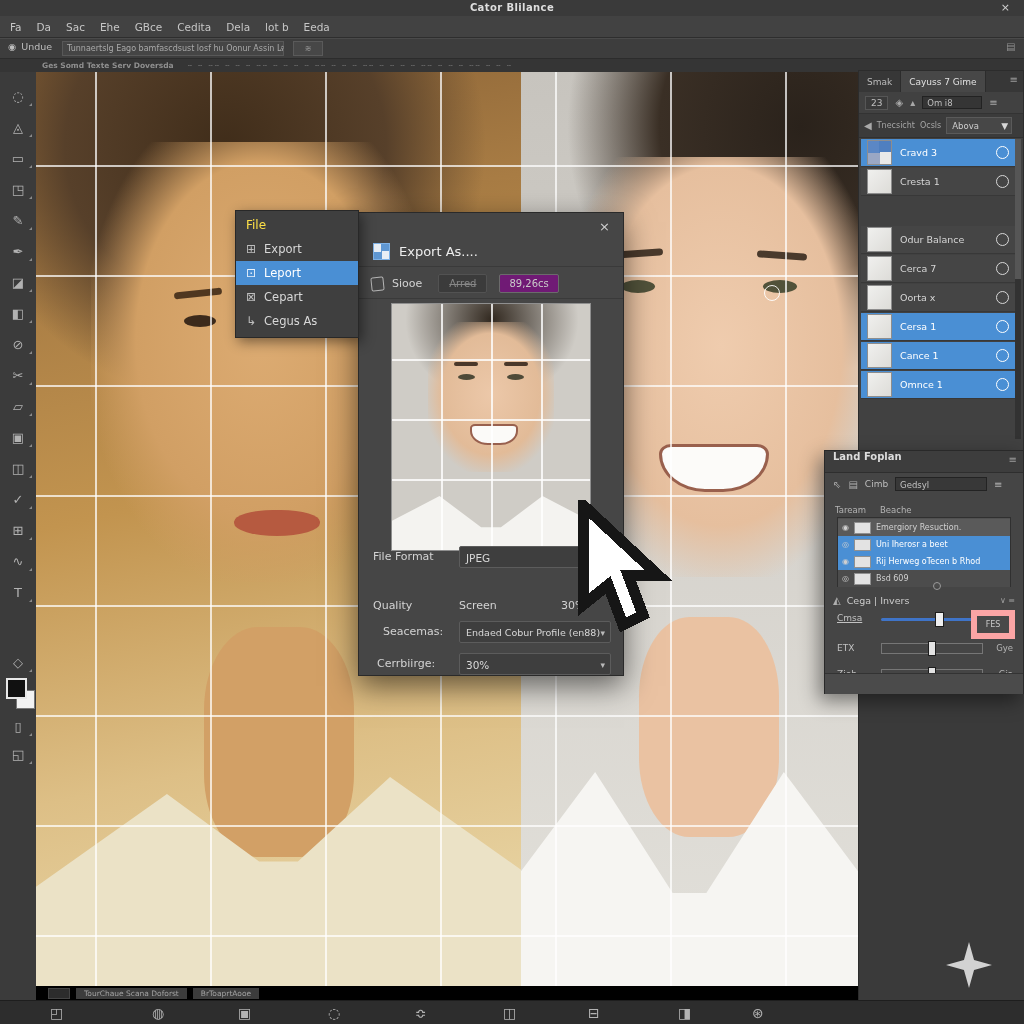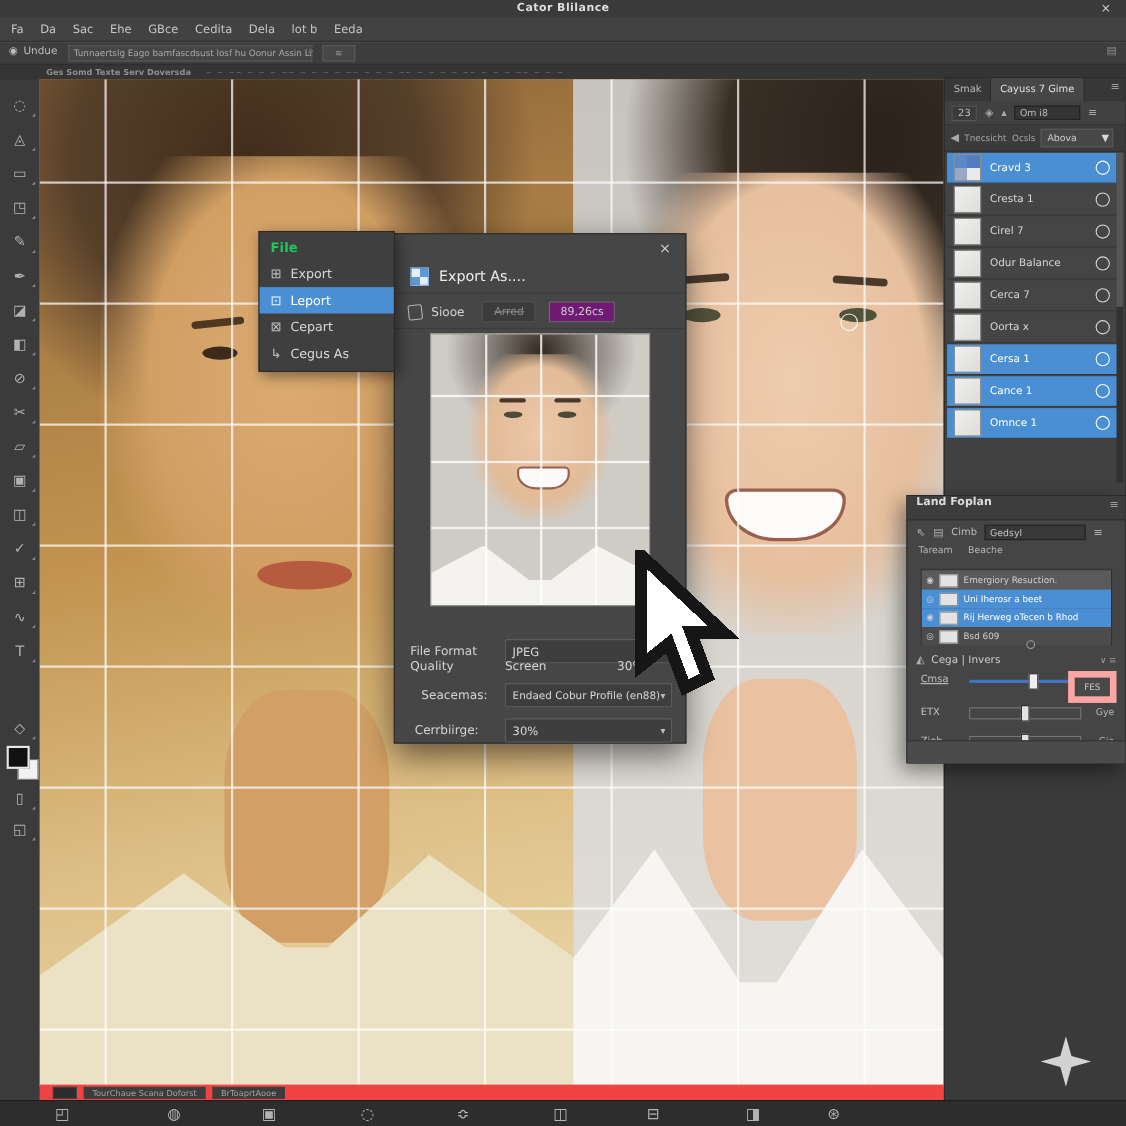--- a/index.html
+++ b/index.html
@@ -58,21 +58,21 @@
       border:3px solid #99604d;border-radius:12px 12px 46px 46px / 10px 10px 38px 38px;}
   .neck-r{position:absolute;left:118px;top:545px;width:140px;height:220px;background:#eac2a2;border-radius:36%;}
   .shirt-r{position:absolute;left:0;top:700px;width:337px;height:216px;background:#f6f5f2;
       clip-path:polygon(0 46%,22% 0,45% 56%,55% 56%,78% 0,100% 46%,100% 100%,0 100%);}
   .gridv{position:absolute;top:0;width:2px;height:916px;background:rgba(255,255,255,.72);}
   .gridh{position:absolute;left:0;width:822px;height:2px;background:rgba(255,255,255,.72);}
   .marker-circle{position:absolute;left:728px;top:213px;width:14px;height:14px;border:1.5px solid rgba(255,255,255,.9);border-radius:50%;}
   
   .filemenu{left:235px;top:210px;width:122px;height:126px;background:#3f3f3f;border:1px solid #282828;
             box-shadow:3px 4px 12px rgba(0,0,0,.45);z-index:6;}
-  .filemenu-title{position:absolute;left:10px;top:7px;font-size:12px;font-weight:bold;color:#22c55e;}
+  .filemenu-title{position:absolute;left:10px;top:7px;font-size:12px;font-weight:normal;color:#fde047;}
   .fm-item{position:absolute;left:0;width:122px;height:24px;display:flex;align-items:center;gap:8px;
            padding-left:10px;box-sizing:border-box;font-size:11.5px;color:#d8d8d8;}
   .fm-item .fm-ic{font-size:12px;color:#bdbdbd;}
   .fm-item.sel{background:#4a8fd4;color:#fff;}
   .fm-item.sel .fm-ic{color:#eaf2fb;}
   
   .dialog{left:358px;top:212px;width:264px;height:462px;background:#464646;border:1px solid #2a2a2a;
           box-shadow:0 10px 28px rgba(0,0,0,.55);z-index:5;}
   .dlg-close{position:absolute;right:13px;top:6px;font-size:13px;color:#d0d0d0;}
   .dlg-head{position:absolute;left:0;top:24px;width:264px;height:30px;border-bottom:1px solid #3a3a3a;
@@ -146,21 +146,21 @@
              display:flex;}
   .pp-title{margin-left:8px;font-size:10px;font-weight:bold;color:#dcdcdc;}
   .pp-menu{position:absolute;right:6px;top:3px;font-size:10px;color:#9c9c9c;}
   .pp-row2{position:absolute;left:0;top:21px;width:198px;height:24px;display:flex;align-items:center;gap:7px;
            padding-left:8px;box-sizing:border-box;}
   .pp-ic{font-size:10px;color:#b0b0b0;}
   .pp-label{font-size:9px;color:#bdbdbd;}
   .pp-field{width:92px;height:14px;background:#383838;border:1px solid #232323;font-size:8.5px;color:#c2c2c2;
             line-height:14px;padding:0 4px;box-sizing:border-box;}
   .pp-tabs{position:absolute;left:0;top:45px;width:198px;height:19px;display:flex;gap:14px;padding-left:10px;
-           box-sizing:border-box;align-items:flex-start;}
+           box-sizing:border-box;align-items:flex-end;}
   .pp-tab{font-size:8.5px;color:#b4b4b4;}
   .pp-list{position:absolute;left:12px;top:66px;width:174px;height:70px;background:#515151;border:1px solid #303030;box-sizing:border-box;}
   .pp-item{position:absolute;left:0;width:172px;height:17px;display:flex;align-items:center;gap:5px;
            padding-left:4px;box-sizing:border-box;}
   .pp-item .dot{font-size:8px;color:#cfcfcf;}
   .pp-item .mini{width:15px;height:10px;background:#e3e3e3;border:1px solid #909090;}
   .pp-item .ptext{font-size:8px;color:#d0d0d0;white-space:nowrap;overflow:hidden;}
   .pp-item.sel{background:#4a8fd4;}
   .pp-item.sel .ptext{color:#fff;}
   .pp-section{position:absolute;left:0;top:140px;width:198px;height:18px;display:flex;align-items:center;gap:6px;
@@ -172,21 +172,21 @@
   .sl-track-blue{position:absolute;left:56px;top:9px;width:116px;height:3px;background:#3f74c8;border-radius:2px;}
   .sl-track-box{position:absolute;left:56px;top:4px;width:102px;height:11px;border:1px solid #767676;box-sizing:border-box;}
   .sl-thumb{position:absolute;top:-6px;width:9px;height:15px;background:#efefef;border:1px solid #1d1d1d;box-sizing:border-box;}
   .sl-thumb2{position:absolute;top:-3px;width:8px;height:15px;background:#e2e2e2;border:1px solid #1d1d1d;box-sizing:border-box;}
   .sl-btn{position:absolute;right:8px;top:1px;width:32px;height:17px;background:#494949;border:6px solid #fca5a5;
           font-size:8px;color:#c6c6c6;text-align:center;line-height:17px;}
   .sl-val{position:absolute;right:10px;top:4px;font-size:8.5px;color:#b5b5b5;}
   .pp-smallcircle{position:absolute;left:108px;top:131px;width:6px;height:6px;border:1px solid #9a9a9a;border-radius:50%;}
   .pp-bottom{position:absolute;left:0;top:222px;width:198px;height:20px;background:#4b4b4b;border-top:1px solid #333;}
   
-  .statusbar{left:36px;top:986px;width:822px;height:14px;background:#ef4444;display:flex;align-items:center;gap:6px;
+  .statusbar{left:36px;top:986px;width:822px;height:14px;background:#000000;display:flex;align-items:center;gap:6px;
              padding-left:12px;box-sizing:border-box;z-index:2;}
   .st-box{width:20px;height:9px;background:#2c2c2c;border:1px solid #444;}
   .st-chip{font-size:7.5px;color:#a2a2a2;background:#3c3c3c;padding:1px 8px;white-space:nowrap;}
   .taskbar{left:0;top:1000px;width:1024px;height:24px;background:#2d2d2d;border-top:1px solid #1e1e1e;z-index:2;}
   .tb-icon{position:absolute;top:4px;font-size:14px;color:#b3b3b3;}
   
   .sparkle{left:946px;top:942px;width:46px;height:46px;background:#d2d2d2;z-index:3;
      clip-path:polygon(50% 0%,61% 39%,100% 50%,61% 61%,50% 100%,39% 61%,0% 50%,39% 39%);}
 </style>
 </head>
@@ -358,25 +358,20 @@
   <div class="layer-row sel" style="top:68px">
       <div class="thumb mosaic"></div>
       <span class="lname">Cravd 3</span>
       <div class="ldot"></div>
     </div>
   <div class="layer-row" style="top:97px">
       <div class="thumb"></div>
       <span class="lname">Cresta 1</span>
       <div class="ldot"></div>
     </div>
-  <div class="layer-row" style="top:126px">
-      <div class="thumb"></div>
-      <span class="lname">Cirel 7</span>
-      <div class="ldot"></div>
-    </div>
   <div class="layer-row" style="top:155px">
       <div class="thumb"></div>
       <span class="lname">Odur Balance</span>
       <div class="ldot"></div>
     </div>
   <div class="layer-row" style="top:184px">
       <div class="thumb"></div>
       <span class="lname">Cerca 7</span>
       <div class="ldot"></div>
     </div>
@@ -446,21 +441,21 @@
     <div class="eye" style="left:115px;top:70px;width:17px;height:6px;background:#4e4a38"></div>
     <div class="pv-smile"></div>
     <div class="pv-shirt"></div>
     <div class="pv-gv" style="left:49px"></div>
     <div class="pv-gv" style="left:99px"></div>
     <div class="pv-gv" style="left:149px"></div>
     <div class="pv-gh" style="top:55px"></div>
     <div class="pv-gh" style="top:115px"></div>
     <div class="pv-gh" style="top:175px"></div>
   </div>
-  <div class="dlg-row" style="top:368px">
+  <div class="dlg-row" style="top:333px">
     <span class="dlg-label">File Format</span>
     <div class="dlg-select">
       <span>JPEG</span>
       <span class="chev">▾</span>
     </div>
   </div>
   <div class="dlg-row" style="top:382px">
     <span class="dlg-label">Quality</span>
     <span class="dlg-val" style="left:100px;top:4px">Screen</span>
     <span class="dlg-val" style="left:202px;top:4px">30%</span>

